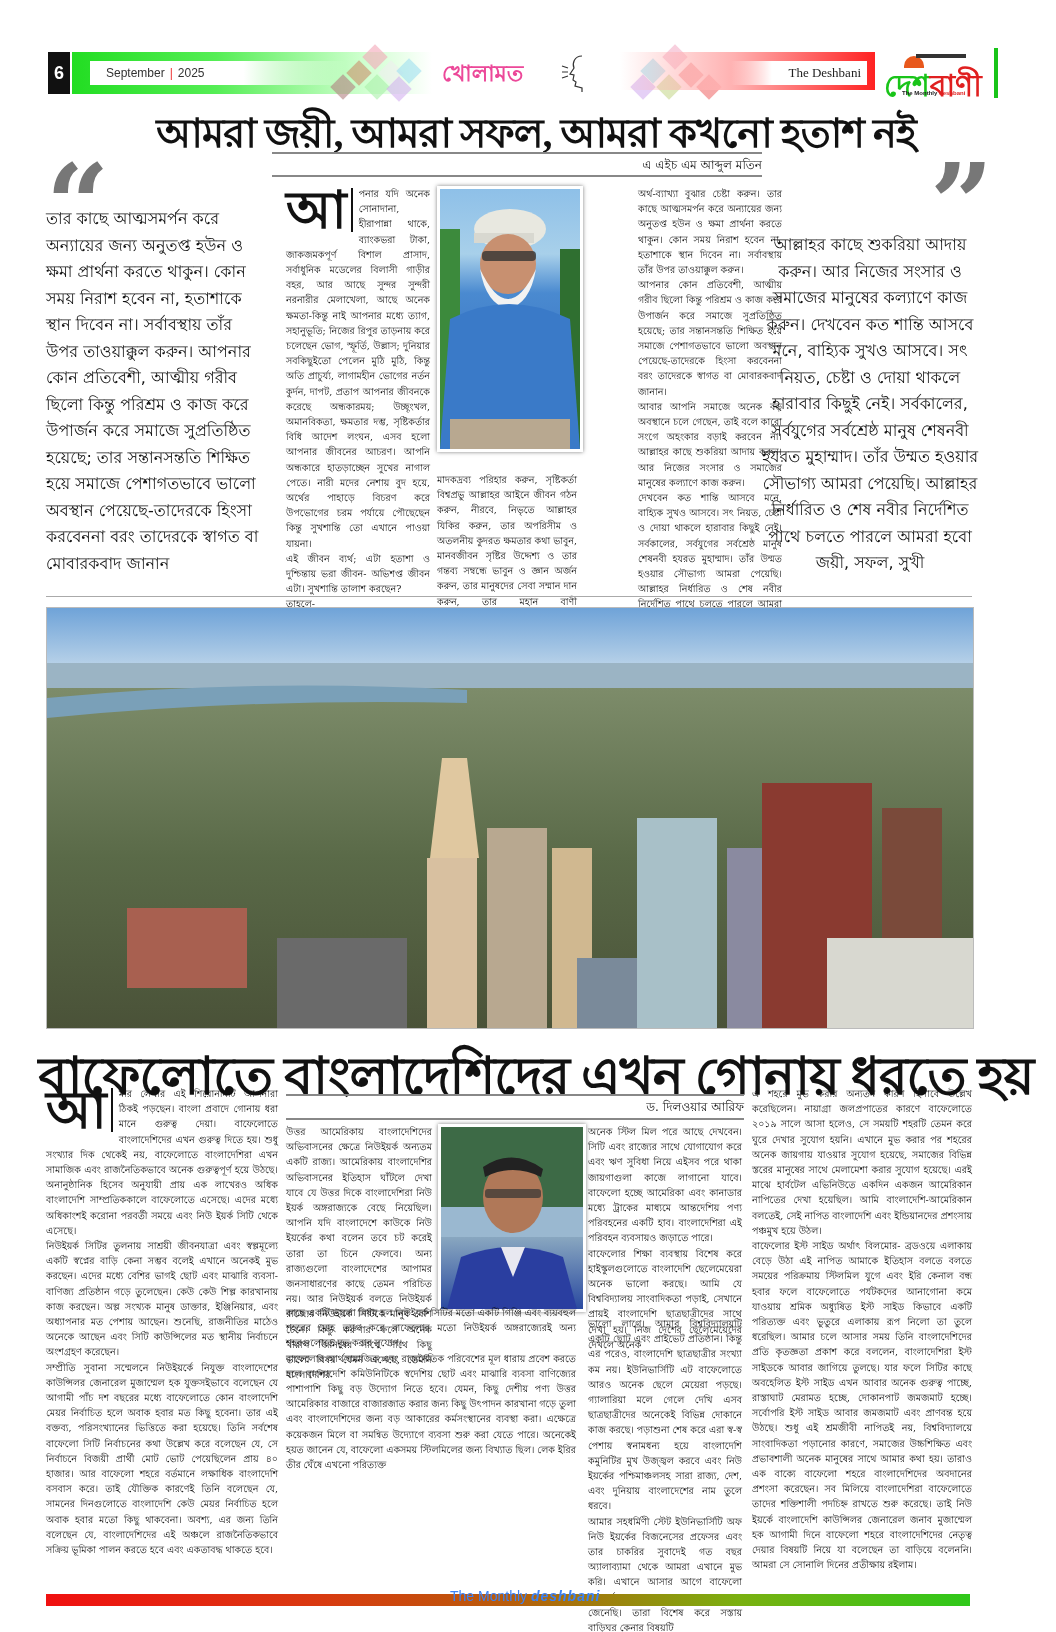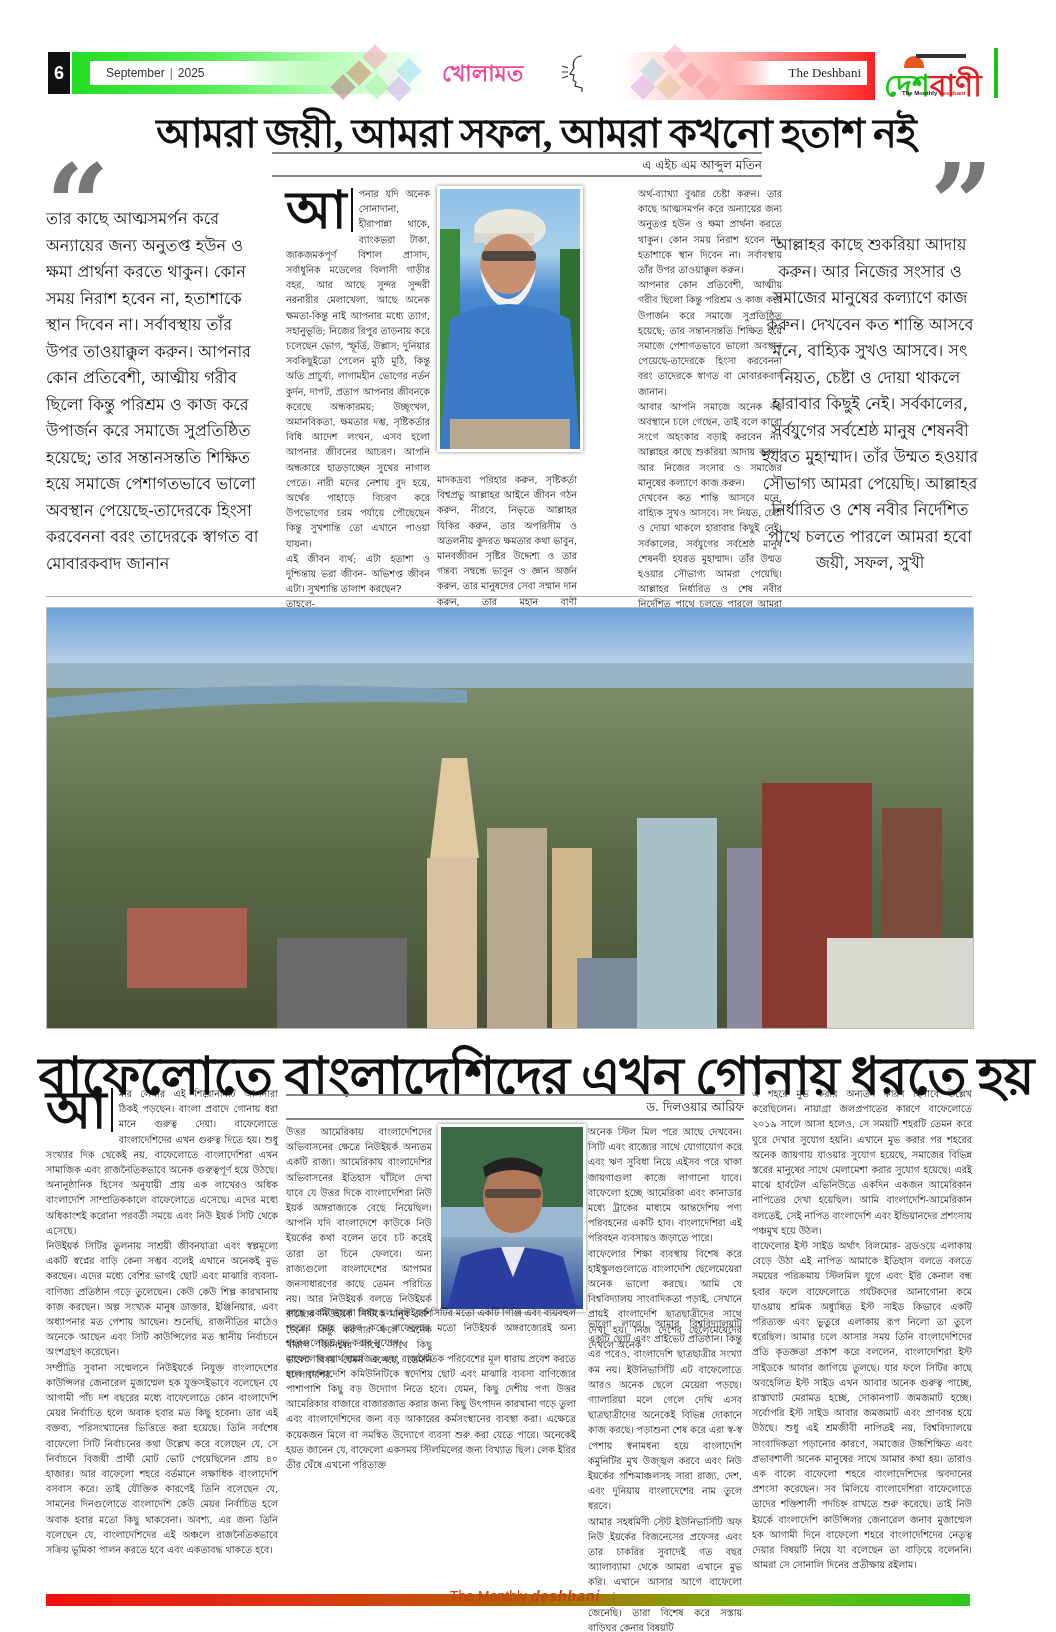--- a/index.html
+++ b/index.html
@@ -8,21 +8,21 @@
   
   .page-num{left:48px;top:52px;width:22px;height:42px;background:#111;color:#fff;font:bold 18px "Liberation Sans",sans-serif;display:flex;align-items:center;justify-content:center;}
   .green-band{left:72px;top:52px;width:360px;height:42px;background:linear-gradient(90deg,#22dd22 0%,#55ee55 40%,#ccffcc 80%,rgba(255,255,255,0) 100%);}
   .green-band .inner{position:absolute;left:18px;top:9px;width:240px;height:24px;background:linear-gradient(90deg,#fff 60%,rgba(255,255,255,0));display:flex;align-items:center;padding-left:16px;font:12px "Liberation Sans",sans-serif;color:#333;}
   .green-band .sep{color:#e33;margin:0 5px;}
   .diamonds{left:330px;top:44px;width:90px;height:56px;}
   .diamonds2{left:630px;top:44px;width:90px;height:56px;}
   .dia{position:absolute;width:18px;height:18px;transform:rotate(45deg);opacity:.6;}
   .section-title{left:442px;top:56px;font:bold 22px "DejaVu Sans",sans-serif;color:#ec4899;}
   .face-icon{left:560px;top:52px;width:40px;height:40px;}
-  .red-band{left:620px;top:52px;width:255px;height:48px;background:linear-gradient(90deg,rgba(255,255,255,0) 0%,#ffb0b0 45%,#ff2222 100%);}
+  .red-band{left:620px;top:52px;width:255px;height:38px;background:linear-gradient(90deg,rgba(255,255,255,0) 0%,#ffb0b0 45%,#ff2222 100%);}
   .red-band .inner{position:absolute;right:8px;top:9px;width:130px;height:24px;background:linear-gradient(90deg,rgba(255,255,255,0),#fff 30%);font:13px "Liberation Serif",serif;color:#222;display:flex;align-items:center;justify-content:flex-end;padding-right:6px;}
   .logo{left:882px;top:48px;width:100px;height:50px;}
   .logo .txt{position:absolute;left:2px;top:14px;font:bold 30px "DejaVu Sans",sans-serif;}
   .logo .g{color:#19c419;}
   .logo .r{color:#e02020;}
   .logo .small{position:absolute;left:20px;top:42px;font:bold 6px "Liberation Sans",sans-serif;color:#222;}
   .logo .small b{color:#e02020;}
   .logo .tag{position:absolute;left:34px;top:6px;width:50px;height:4px;background:#333;}
   .logo .sun{position:absolute;left:22px;top:8px;width:20px;height:12px;border-radius:10px 10px 0 0;background:#e8581c;}
   .green-bar-r{left:994px;top:48px;width:4px;height:50px;background:#19c419;}
@@ -36,21 +36,21 @@
   .pull{font:16px/26.5px "DejaVu Sans",sans-serif;color:#111;}
   .body-sm{font:9.5px/15.2px "DejaVu Serif",serif;color:#111;text-align:justify;}
   .dropcap{float:left;font:bold 52px/44px "DejaVu Serif",serif;margin:2px 6px 0 0;border-right:2px solid #111;padding-right:4px;}
   .photo{position:absolute;border:3px solid #fff;box-shadow:0 0 4px rgba(0,0,0,.5);overflow:hidden;}
   
   .city{left:46px;top:607px;width:926px;height:420px;overflow:hidden;border:1px solid #bbb;}
   
   .h2{top:1036px;font-size:52px;}
   
   .footer-bar{left:46px;top:1594px;width:924px;height:12px;background:linear-gradient(90deg,#f01010 0%,#d83a10 30%,#b85c0a 50%,#7ab010 75%,#2ec81a 100%);}
-  .footer-text{left:450px;top:1588px;font:14px "Liberation Sans",sans-serif;color:#c2410c;white-space:nowrap;}
+  .footer-text{left:450px;top:1588px;font:14px "Liberation Sans",sans-serif;color:#3b82f6;white-space:nowrap;}
   .footer-text b{font-weight:bold;font-style:italic;letter-spacing:1px;}
 </style>
 </head>
 <body>
 
 <div class="abs page-num">6</div>
 <div class="abs green-band">
   <div class="inner">
     <span>September</span>
     <span class="sep">|</span>

